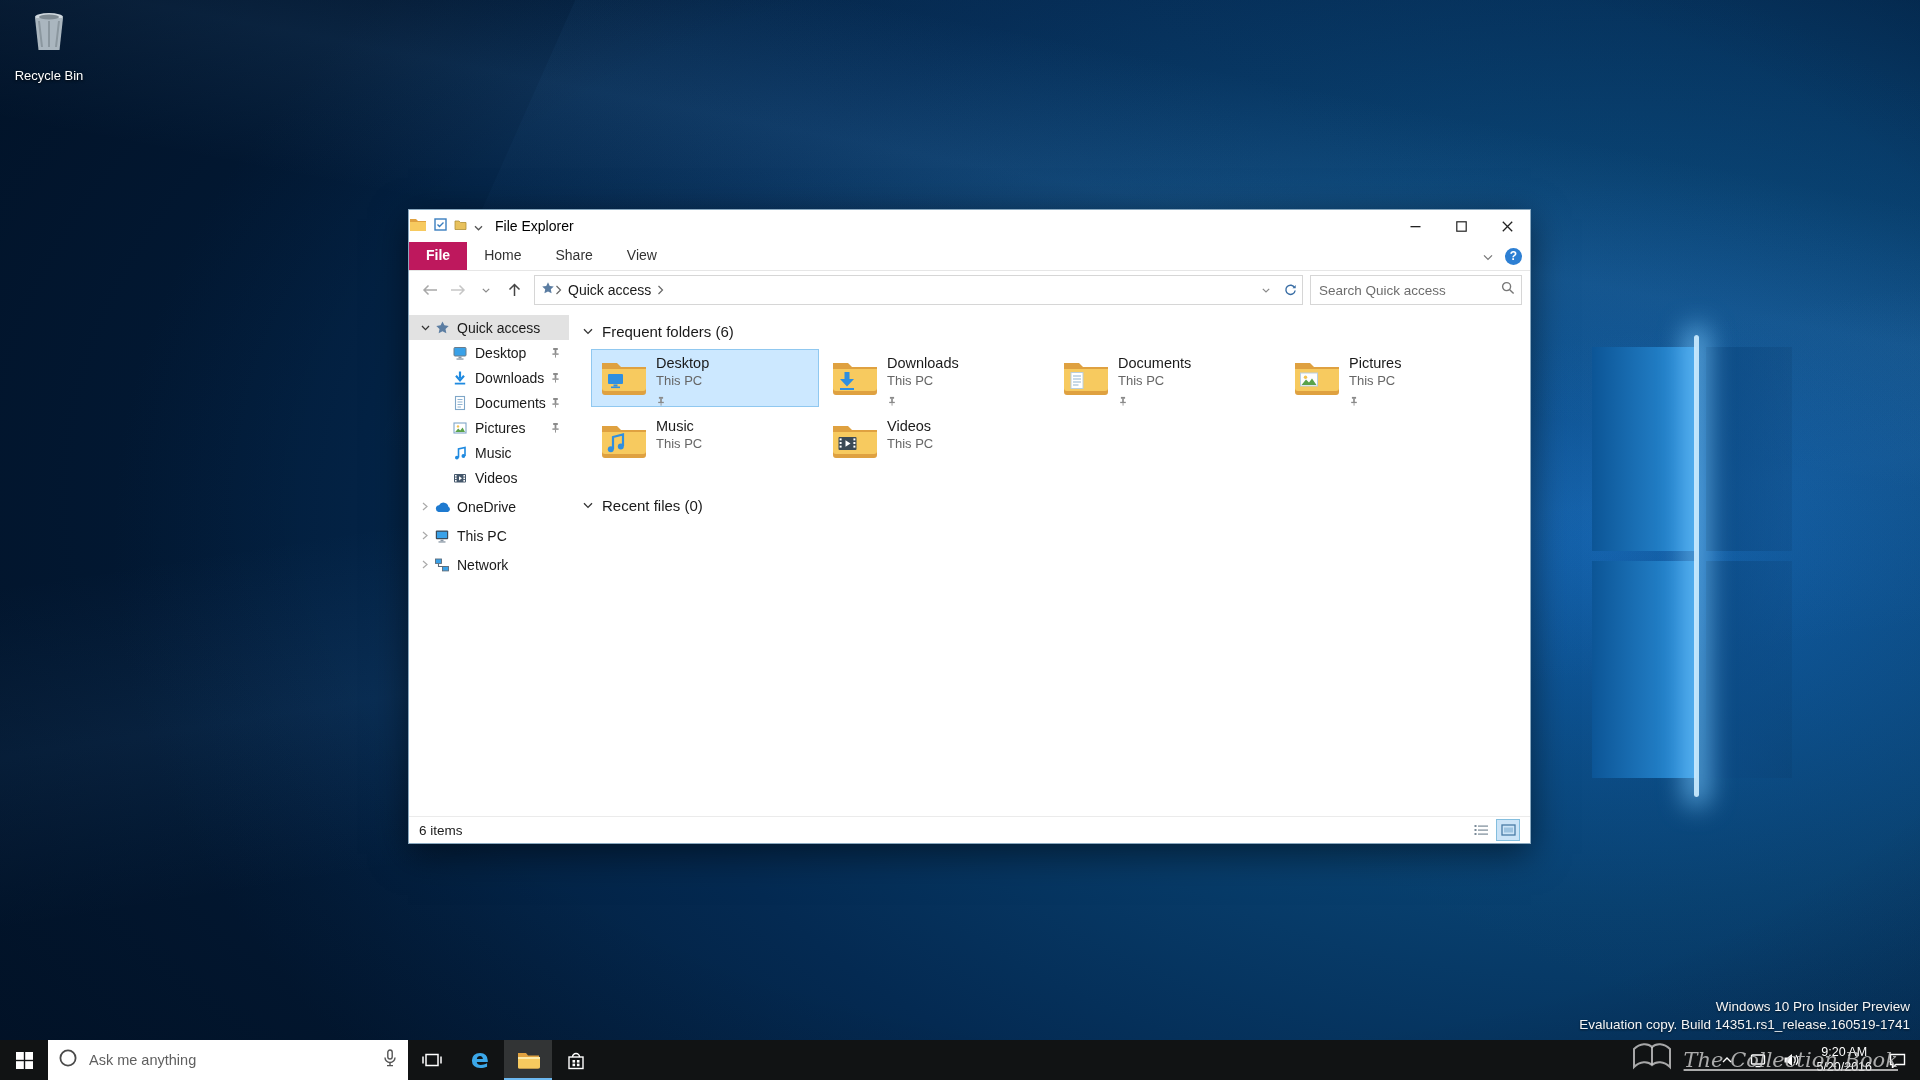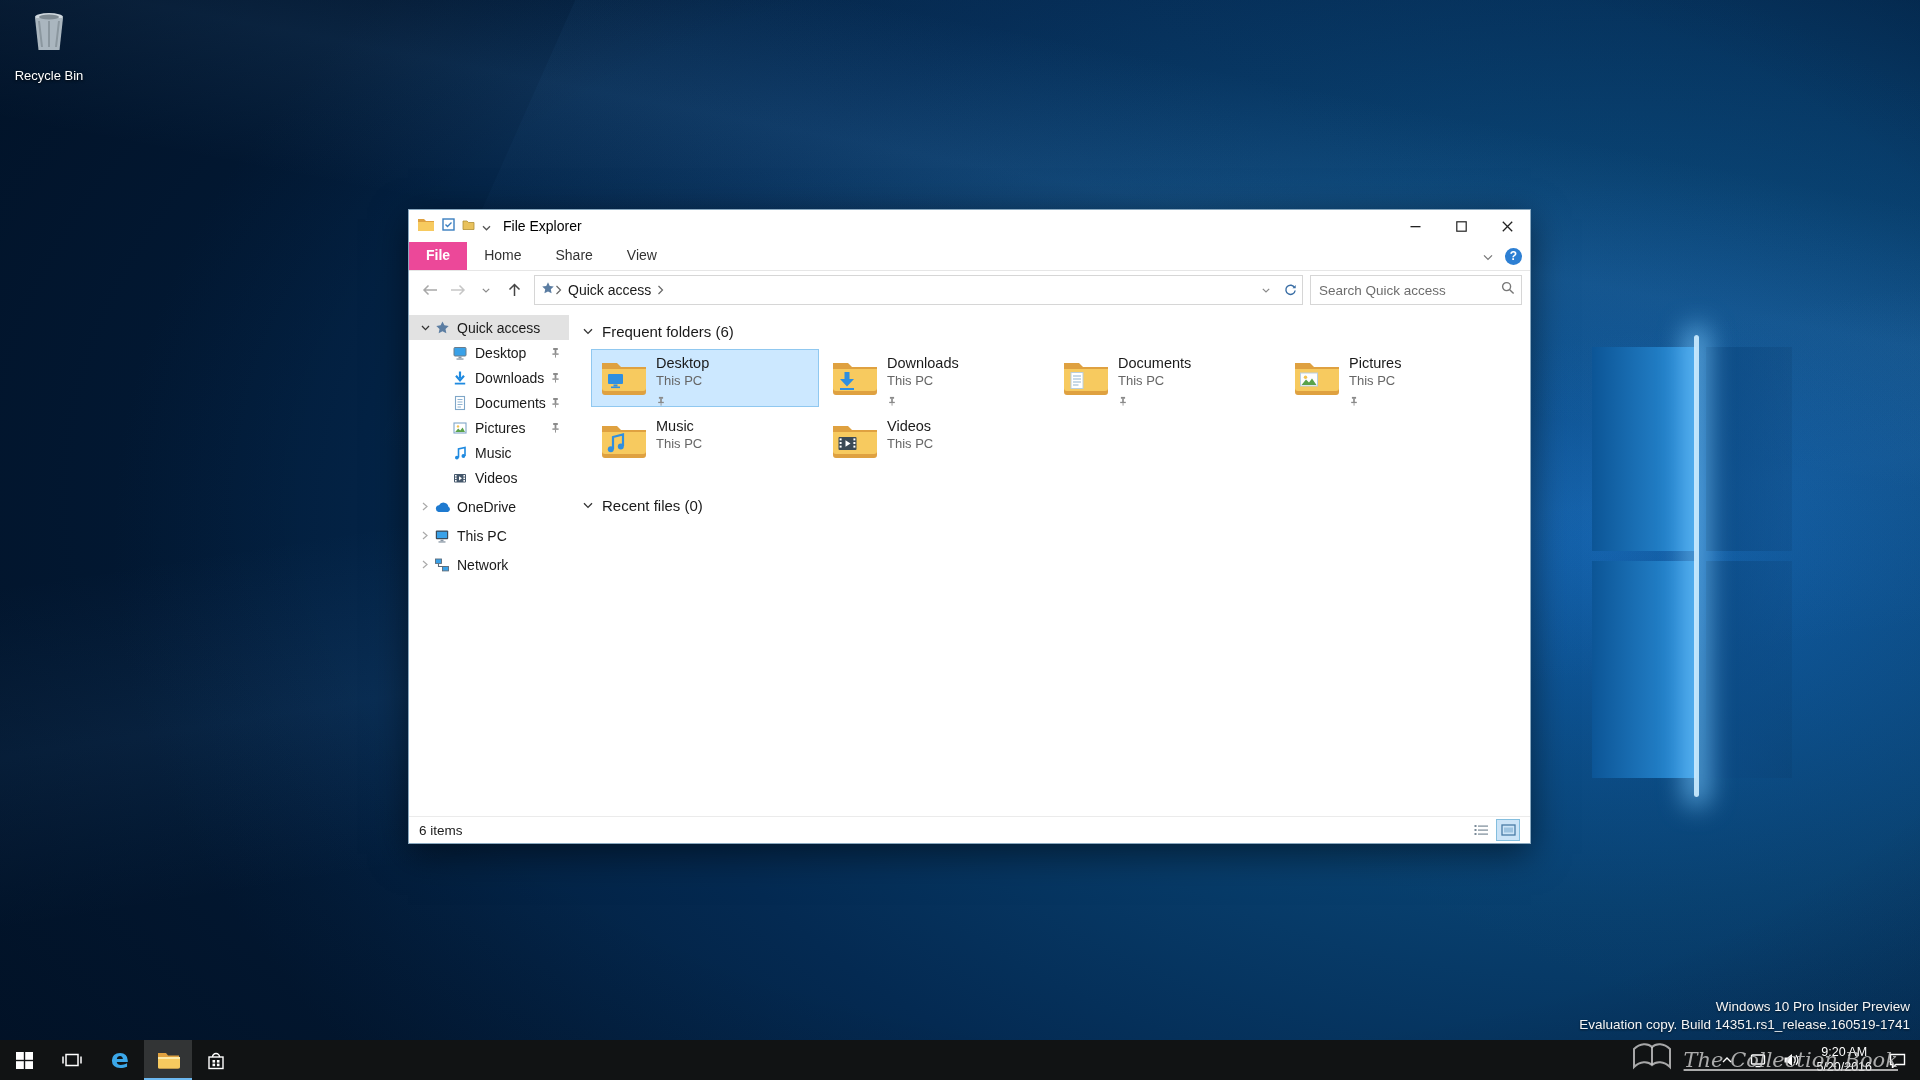--- a/index.html
+++ b/index.html
@@ -21,28 +21,28 @@
   .pane{background:linear-gradient(90deg,#0c5596 0%,#2c92dd 100%);}
   .pane.dim{background:linear-gradient(90deg,rgba(12,74,132,.85) 0%,rgba(8,48,90,.15) 100%);}
   .logo-glow{position:absolute;left:102px;top:-12px;width:5px;height:462px;border-radius:3px;
     background:rgba(200,235,255,.95);box-shadow:0 0 26px 9px rgba(120,200,255,.75);}
   
   .recycle{position:absolute;left:8px;top:10px;width:82px;text-align:center;color:#fff;z-index:5;}
   .recycle .lbl{display:block;margin-top:12px;font-size:13px;text-shadow:0 1px 3px rgba(0,0,0,.9);}
   
   .window{position:absolute;left:408px;top:209px;width:1121px;height:633px;background:#fff;
     border:1px solid #89a8bf;box-shadow:0 10px 34px rgba(0,0,0,.5);display:flex;flex-direction:column;z-index:10;}
-  .titlebar{height:32px;display:flex;align-items:center;background:#fff;padding-left:8px;position:relative;flex:none;}
+  .titlebar{height:32px;display:flex;align-items:center;background:#fff;position:relative;flex:none;}
   .qat{display:flex;align-items:center;gap:7px;}
   .win-title{font-size:14px;color:#000;margin-left:12px;}
   .win-ctrls{position:absolute;right:0;top:0;height:100%;display:flex;}
   .wc{width:46px;height:100%;display:flex;align-items:center;justify-content:center;}
   .tabstrip{height:28px;display:flex;align-items:stretch;background:#fff;border-bottom:1px solid #e6e6e6;position:relative;flex:none;}
   .tab{padding:5px 17px 0 17px;font-size:14px;color:#333;}
-  .tab.file{background:#ec4899;color:#fff;font-weight:bold;padding-top:5px;}
+  .tab.file{background:#be185d;color:#fff;font-weight:bold;padding-top:5px;}
   .ribbon-right{position:absolute;right:8px;top:5px;display:flex;gap:12px;align-items:center;}
   .helpbtn{width:17px;height:17px;border-radius:50%;background:#2d7fd3;color:#fff;font-size:12px;font-weight:bold;
     display:flex;align-items:center;justify-content:center;}
   .addressbar{height:38px;display:flex;align-items:center;padding:0 8px;background:#fff;gap:2px;flex:none;}
   .navbtn{width:26px;height:26px;display:flex;align-items:center;justify-content:center;}
   .addrbox{flex:1;height:28px;border:1px solid #d6d6d6;display:flex;align-items:center;padding-left:6px;margin:0 5px;background:#fff;}
   .crumb-txt{font-size:14px;color:#1a1a1a;margin:0 6px 0 6px;}
   .addr-ctrl{margin-left:auto;display:flex;height:100%;}
   .addr-ctrl .navbtn{height:100%;width:24px;}
   .searchbox{width:198px;height:28px;border:1px solid #d6d6d6;display:flex;align-items:center;padding:0 6px;background:#fff;}
@@ -622,20 +622,35 @@
 <div class="taskbar">
   <div class="tb-btn">
     <svg width="17" height="17" viewBox="0 0 17 17">
       <rect x="0" y="0" width="7.8" height="7.8" fill="#fff"></rect>
         <rect x="9.2" y="0" width="7.8" height="7.8" fill="#fff"></rect>
       <rect x="0" y="9.2" width="7.8" height="7.8" fill="#fff"></rect>
         <rect x="9.2" y="9.2" width="7.8" height="7.8" fill="#fff"></rect>
     </svg>
   </div>
 
+  <div class="cortana">
+    <span>
+      <svg width="20" height="20" viewBox="0 0 20 20">
+          <circle cx="10" cy="10" r="7.6" fill="none" stroke="#4a4a4a" stroke-width="1.8"></circle>
+        </svg>
+    </span>
+    <input type="text" placeholder="Ask me anything" style="">
+    <span>
+      <svg width="16" height="18" viewBox="0 0 16 18">
+        <rect x="5.8" y="1" width="4.4" height="9" rx="2.2" fill="none" stroke="#555" stroke-width="1.4"></rect>
+        <path d="M3 8.5 a5 5 0 0 0 10 0" fill="none" stroke="#555" stroke-width="1.4"></path>
+        <path d="M8 13.5 v2.6 M5 16.6 h6" stroke="#555" stroke-width="1.4"></path>
+      </svg>
+    </span>
+  </div>
 
   <div class="tb-btn">
     <svg width="22" height="16" viewBox="0 0 22 16">
       <rect x="5" y="2.5" width="12" height="11" fill="none" stroke="#fff" stroke-width="1.5"></rect>
       <path d="M2 4.5 v7 M20 4.5 v7" stroke="#fff" stroke-width="1.5"></path>
     </svg>
   </div>
 
   <div class="tb-btn">
     <span class="edge-e">e</span>

